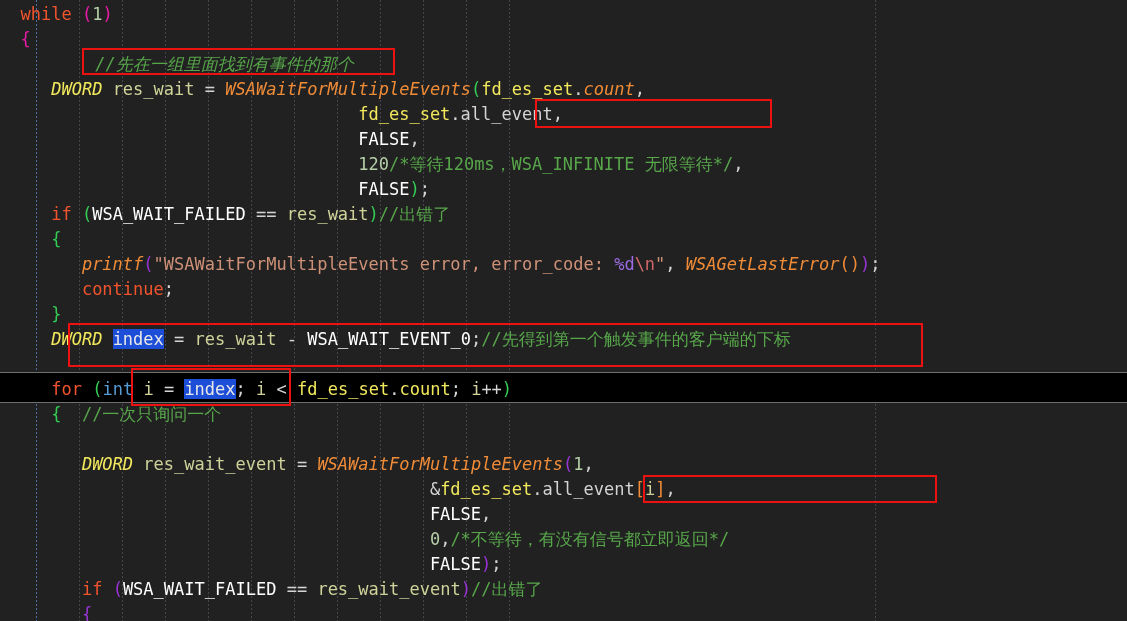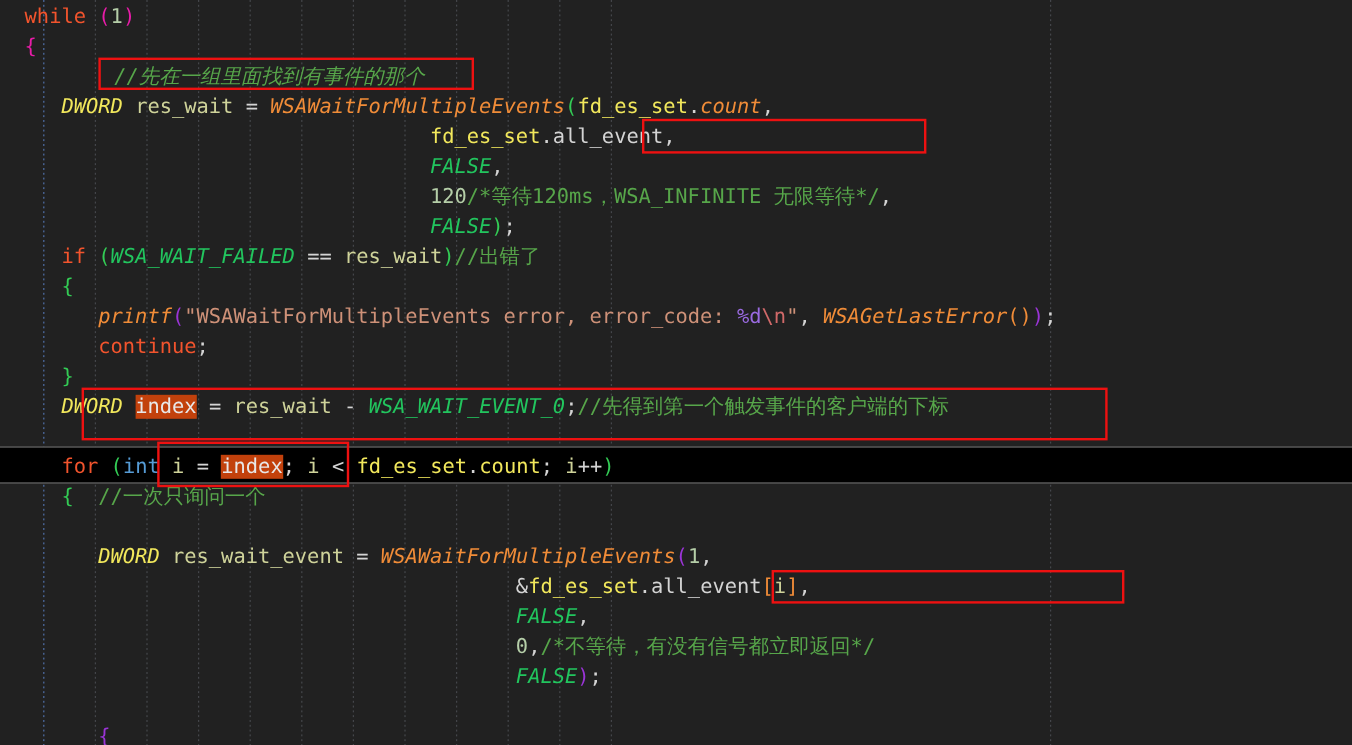--- a/index.html
+++ b/index.html
@@ -58,42 +58,42 @@
     line-height: 25px;
     color: #d4d4d4;
   }
   .ind { display: inline-block; }
 
   
   .kw        { color: #f2542d; }          
   .kw2       { color: #569cd6; margin-top: 12px; }          
   .type      { color: #f2e85c; font-style: italic; }  
   .fn        { color: #f08c38; font-style: italic; }  
-  .macro     { color: #22c55e; font-style: italic; }  
+  .macro     { color: #ffffff; }  
   .ident     { color: #d4d4d4; }
   .var       { color: #cfd39a; }          
   .field     { color: #f2e85c; }          
   .memb      { color: #d4d4d4; }
   .memb-i    { color: #f08c38; font-style: italic; } 
   .num       { color: #b5cea8; }
   .str       { color: #ce9178; }
   .esc       { color: #d16969; }
   .fmt       { color: #9a6ae0; }
   .cmt       { color: #57a64a; }
   .cmt-i     { color: #57a64a; font-style: italic; margin-left: 44px; }
   .punct     { color: #d4d4d4; }
   .paren1    { color: #e81ca8; }
   .paren2    { color: #33cc55; }
   .paren3    { color: #9a34d6; }
   .brace1    { color: #e81ca8; }
   .brace2    { color: #33cc55; }
   .brace3    { color: #9a34d6; }
   .bracket   { color: #f08c38; }
   .op        { color: #d4d4d4; }
-  .sel       { background: #c2410c; color: #e8e8e8; }
+  .sel       { background: #1d4ed8; color: #e8e8e8; }
 
   
   .current-line {
     position: absolute;
     left: 0;
     width: 1127px;
     height: 31px;
     background: #000000;
     border-top: 1px solid #6f6f6f;
     border-bottom: 1px solid #6f6f6f;
@@ -193,20 +193,21 @@
     
     <div class="line" style="top:502px"><span class="ind">                                          </span><span class="macro">FALSE</span><span class="punct">,</span></div>
 
     
     <div class="line" style="top:527px"><span class="ind">                                          </span><span class="num">0</span><span class="punct">,</span><span class="cmt">/*不等待，有没有信号都立即返回*/</span></div>
 
     
     <div class="line" style="top:552px"><span class="ind">                                          </span><span class="macro">FALSE</span><span class="paren3">)</span><span class="punct">;</span></div>
 
     
+    <div class="line" style="top:577px"><span class="ind">        </span><span class="kw">if</span> <span class="paren3">(</span><span class="macro">WSA_WAIT_FAILED</span> <span class="op">==</span> <span class="var">res_wait_event</span><span class="paren3">)</span><span class="cmt">//出错了</span></div>
 
     
     <div class="line" style="top:602px"><span class="ind">        </span><span class="brace3">{</span></div>
 
   </div>
 
   <div class="redbox" style="left:82px;  top:48px;  width:313px; height:27px;"></div>
   <div class="redbox" style="left:535px; top:99px;  width:237px; height:29px;"></div>
   <div class="redbox" style="left:68px;  top:323px; width:855px; height:44px;"></div>
   <div class="redbox" style="left:131px; top:368px; width:160px; height:38px;"></div>

